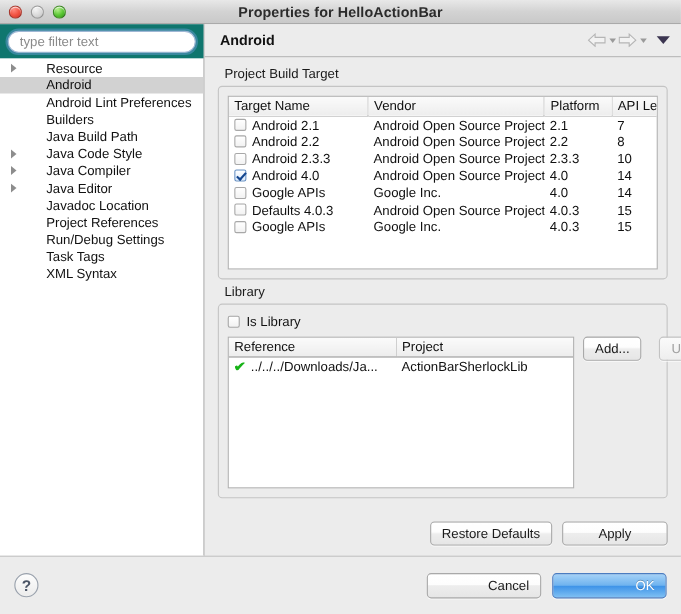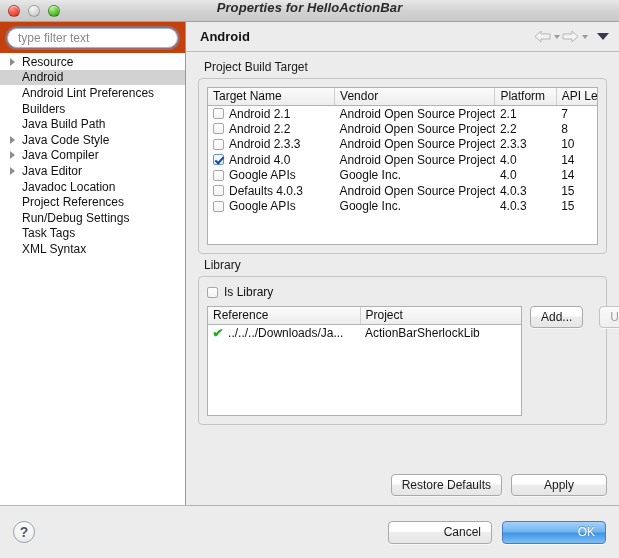--- a/index.html
+++ b/index.html
@@ -24,21 +24,21 @@
   }
 
   
   .titlebar {
     position: relative;
     height: 22px;
     flex: 0 0 22px;
     background: linear-gradient(to bottom, #e8e8e8 0%, #d3d3d3 50%, #c9c9c9 100%);
     border-bottom: 1px solid #a3a3a3;
     display: flex;
-    font-style: italic;
+    align-items: center;
   }
   .traffic {
     display: flex;
     gap: 8px;
     margin-left: 8px;
     align-items: center;
   }
   .light {
     width: 12px; height: 12px;
     border-radius: 50%;
@@ -72,21 +72,21 @@
     width: 186px;
     flex: 0 0 186px;
     background: #ffffff;
     border-right: 1px solid #999;
     display: flex;
     flex-direction: column;
     height: 483px;
   }
   .filter-wrap {
     padding: 6px 7px 5px 7px;
-    background: #c2410c;
+    background: #0f766e;
   }
   .filter-input {
     width: 100%;
     height: 20px;
     border-radius: 10px;
     border: 1px solid #9fb7d4;
     background: #ffffff;
     box-shadow: 0 0 0 2px rgba(110,160,220,0.45);
     font-family: "Liberation Sans", sans-serif;
     font-size: 12px;
@@ -115,21 +115,21 @@
     justify-content: flex-start;
   }
   .twisty.has-arrow::before {
     content: "";
     display: block;
     width: 0; height: 0;
     border-left: 5px solid #8d8d8d;
     border-top: 4px solid transparent;
     border-bottom: 4px solid transparent;
   }
-  .tree-label { padding-left: 1px; }
+  .tree-label { padding-left: 1px; margin-left: 20px; }
 
   
   .content {
     flex: 1 1 auto;
     background: #ececec;
     display: flex;
     flex-direction: column;
     min-width: 0;
   }
   .content-header {
@@ -533,21 +533,21 @@
 
         <div class="group">
           <div class="group-title">Library</div>
           <div class="group-box">
             <div class="islib-row">
               <div class="chk" id="islib-chk"></div>
               <div class="islib-label">Is Library</div>
             </div>
             <div class="lib-flex">
               <div class="lib-left">
-                <div class="tbl-wrap" style="height:110px">
+                <div class="tbl-wrap" style="height:138px">
                   <table class="grid">
                     <colgroup>
                         <col style="width:152px">
                         <col>
                       </colgroup>
                     <thead>
                         <tr id="lib-head">
                           <th>Reference</th>
                           <th>Project</th>
                         </tr>

